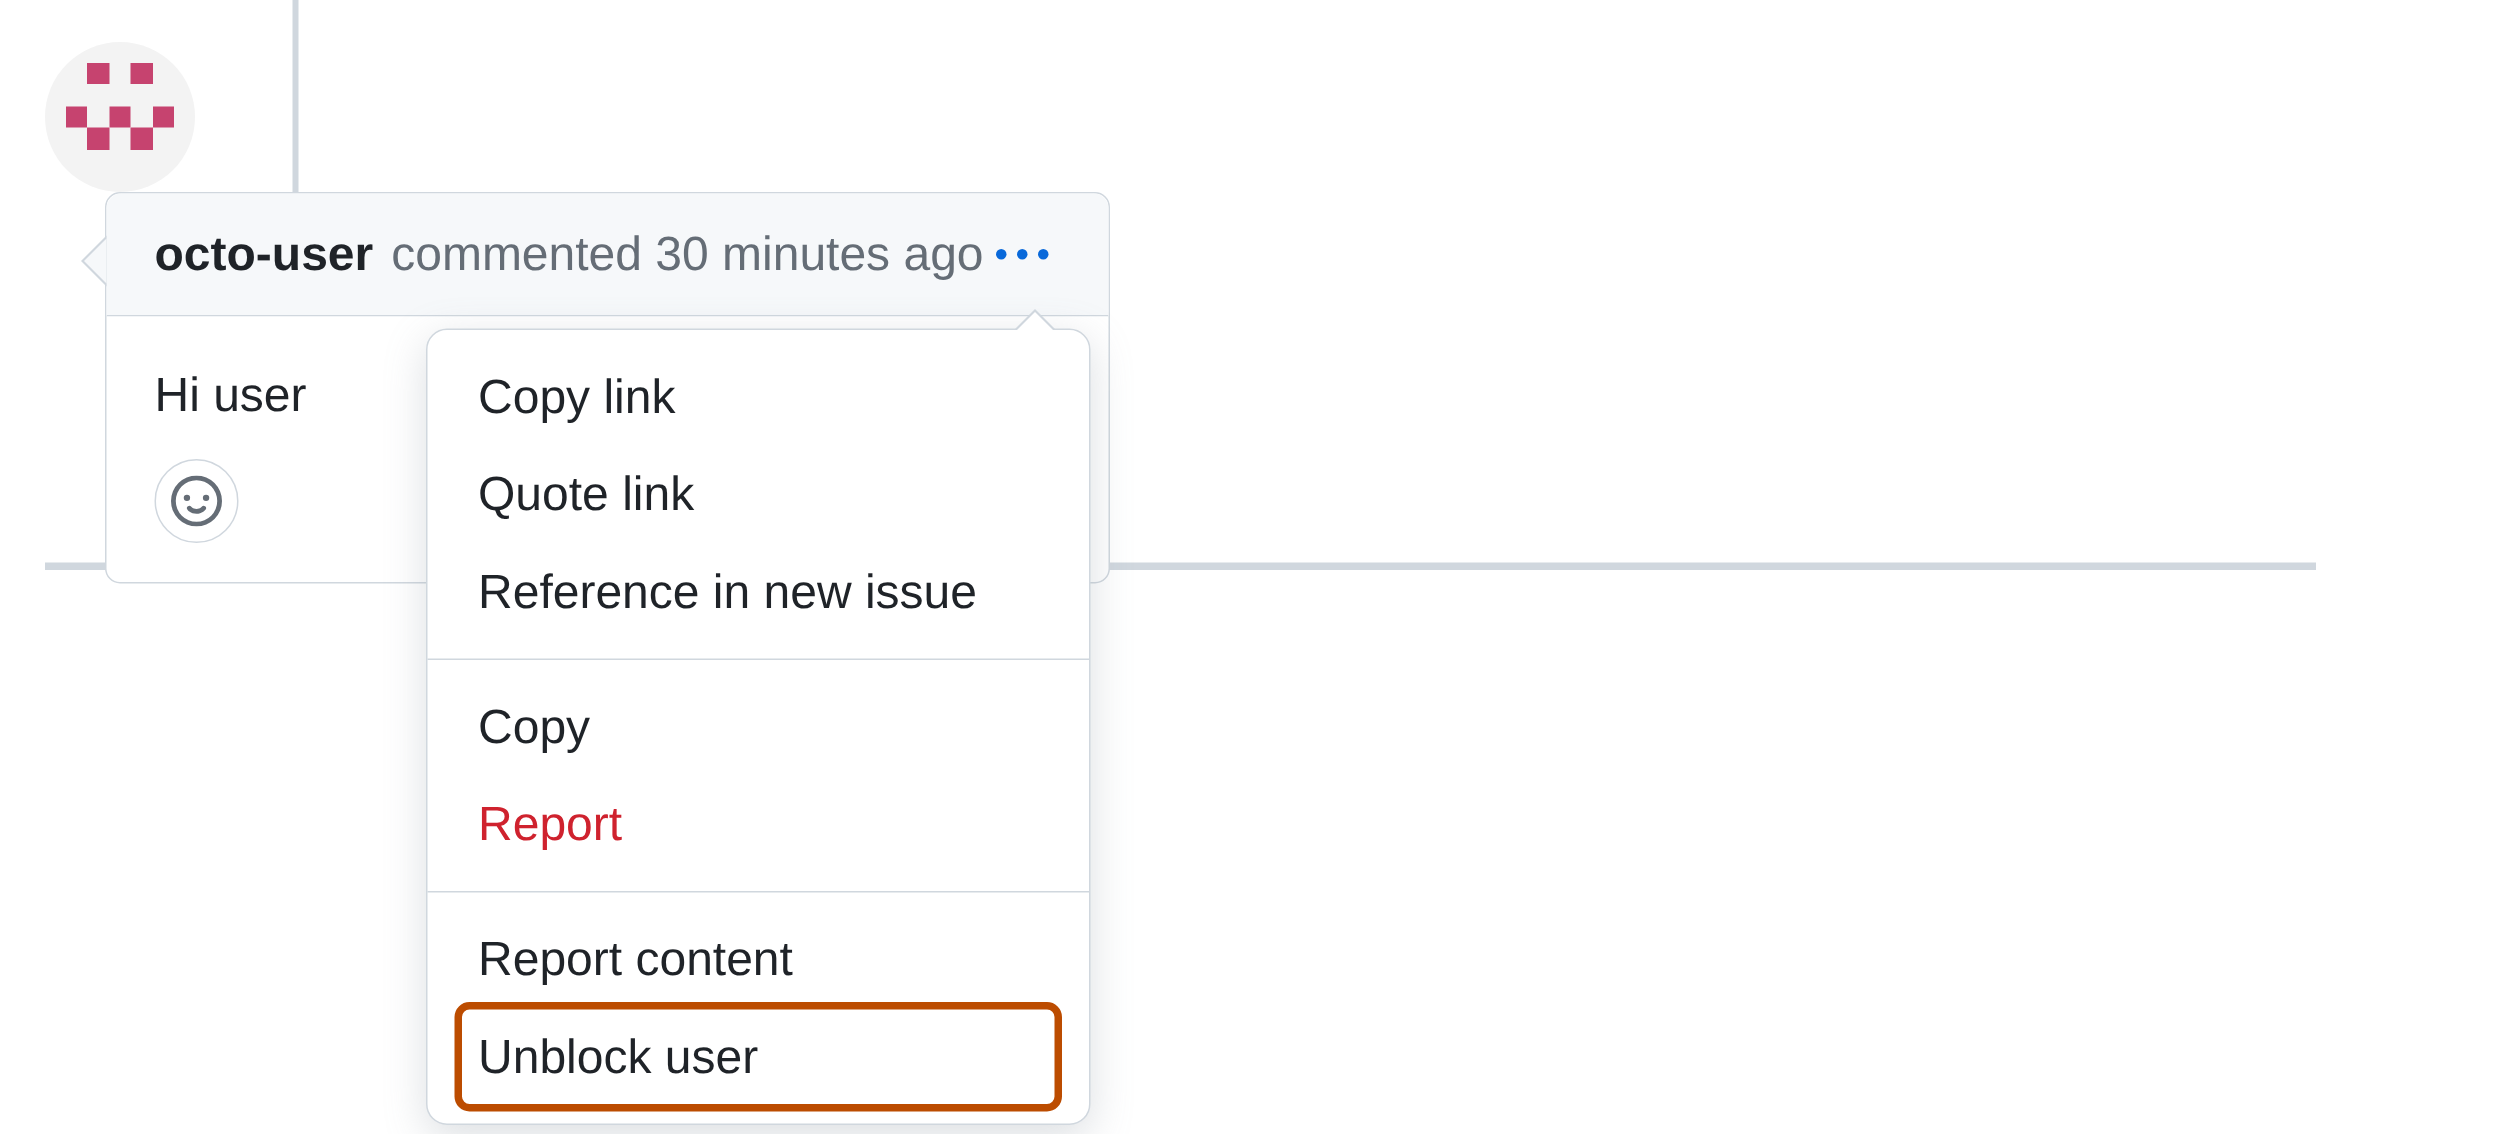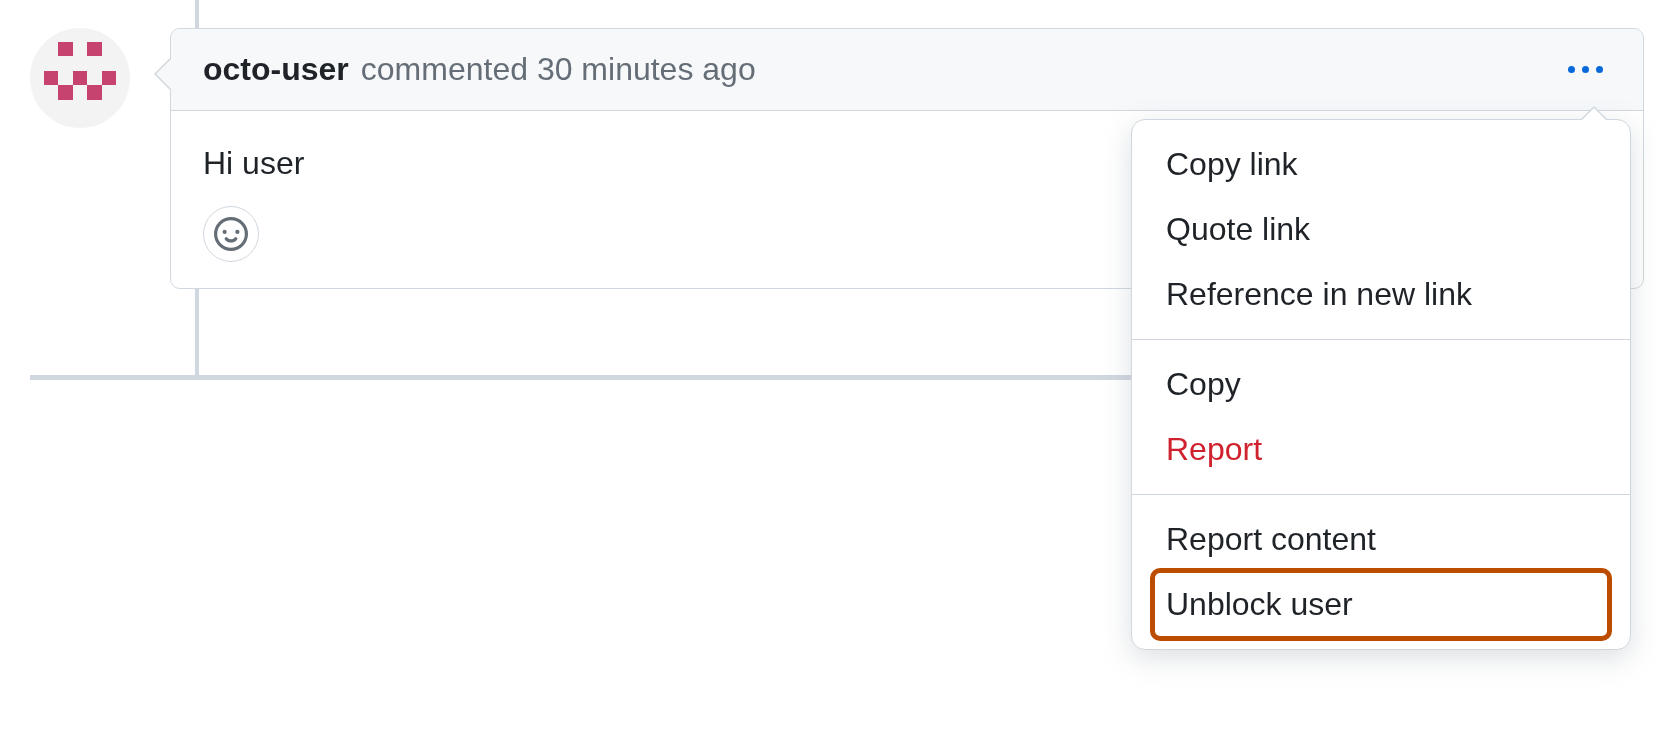--- a/index.html
+++ b/index.html
@@ -31,20 +31,21 @@
       top: 375px;
       height: 5px;
       background: #d0d7de;
       z-index: 0;
     }
     .comment-wrapper {
       display: flex;
       align-items: flex-start;
       position: relative;
       z-index: 1;
+      flex-direction: column;
     }
     .avatar {
       width: 100px;
       height: 100px;
       border-radius: 50%;
       background: #f3f3f3;
       flex-shrink: 0;
       position: relative;
       overflow: hidden;
       display: grid;
@@ -141,21 +142,21 @@
       display: flex;
       align-items: center;
       justify-content: center;
       cursor: pointer;
       color: #656d76;
     }
     .dropdown-menu {
       position: absolute;
       right: 12px;
       top: 90px;
-      width: 500px;
+      width: 443px;
       background: #ffffff;
       border: 1px solid #d0d7de;
       border-radius: 14px;
       box-shadow: 0 8px 28px rgba(140,149,159,0.3);
       z-index: 10;
       padding: 12px 0;
     }
     .dropdown-caret {
       position: absolute;
       top: -14px;
@@ -259,21 +260,21 @@
         <svg width="34" height="34" viewBox="0 0 16 16" fill="currentColor">
           <path d="M8 0a8 8 0 1 1 0 16A8 8 0 0 1 8 0ZM1.5 8a6.5 6.5 0 1 0 13 0 6.5 6.5 0 0 0-13 0Zm3.82 1.636a.75.75 0 0 1 1.038.175l.007.009c.103.118.22.222.35.31.264.178.683.37 1.285.37.602 0 1.02-.192 1.285-.371.13-.088.247-.192.35-.31l.007-.008a.75.75 0 0 1 1.222.87l-.022-.015c.02.013.021.015.021.015v.001l-.001.002-.002.003-.005.007-.014.019a2.066 2.066 0 0 1-.184.213c-.16.166-.338.316-.53.445-.63.418-1.37.638-2.127.629-.946 0-1.652-.308-2.126-.63a3.331 3.331 0 0 1-.715-.657l-.014-.02-.005-.006-.002-.003v-.002h-.001l.613-.432-.614.43a.75.75 0 0 1 .183-1.044ZM12 7a1 1 0 1 1-2 0 1 1 0 0 1 2 0ZM5 8a1 1 0 1 1 0-2 1 1 0 0 1 0 2Z"></path>
         </svg>
       </div>
     </div>
 
     <div class="dropdown-menu">
       <div class="dropdown-caret"></div>
       <div class="dropdown-item">Copy link</div>
       <div class="dropdown-item">Quote link</div>
-      <div class="dropdown-item">Reference in new link</div>
+      <div class="dropdown-item">Reference in new issue</div>
       <div class="dropdown-divider"></div>
       <div class="dropdown-item">Copy</div>
       <div class="dropdown-item danger">Report</div>
       <div class="dropdown-divider"></div>
       <div class="dropdown-item">Report content</div>
       <div class="dropdown-item highlighted-item">
         <span>Unblock user</span>
         <div class="highlight-box"></div>
       </div>
     </div>

